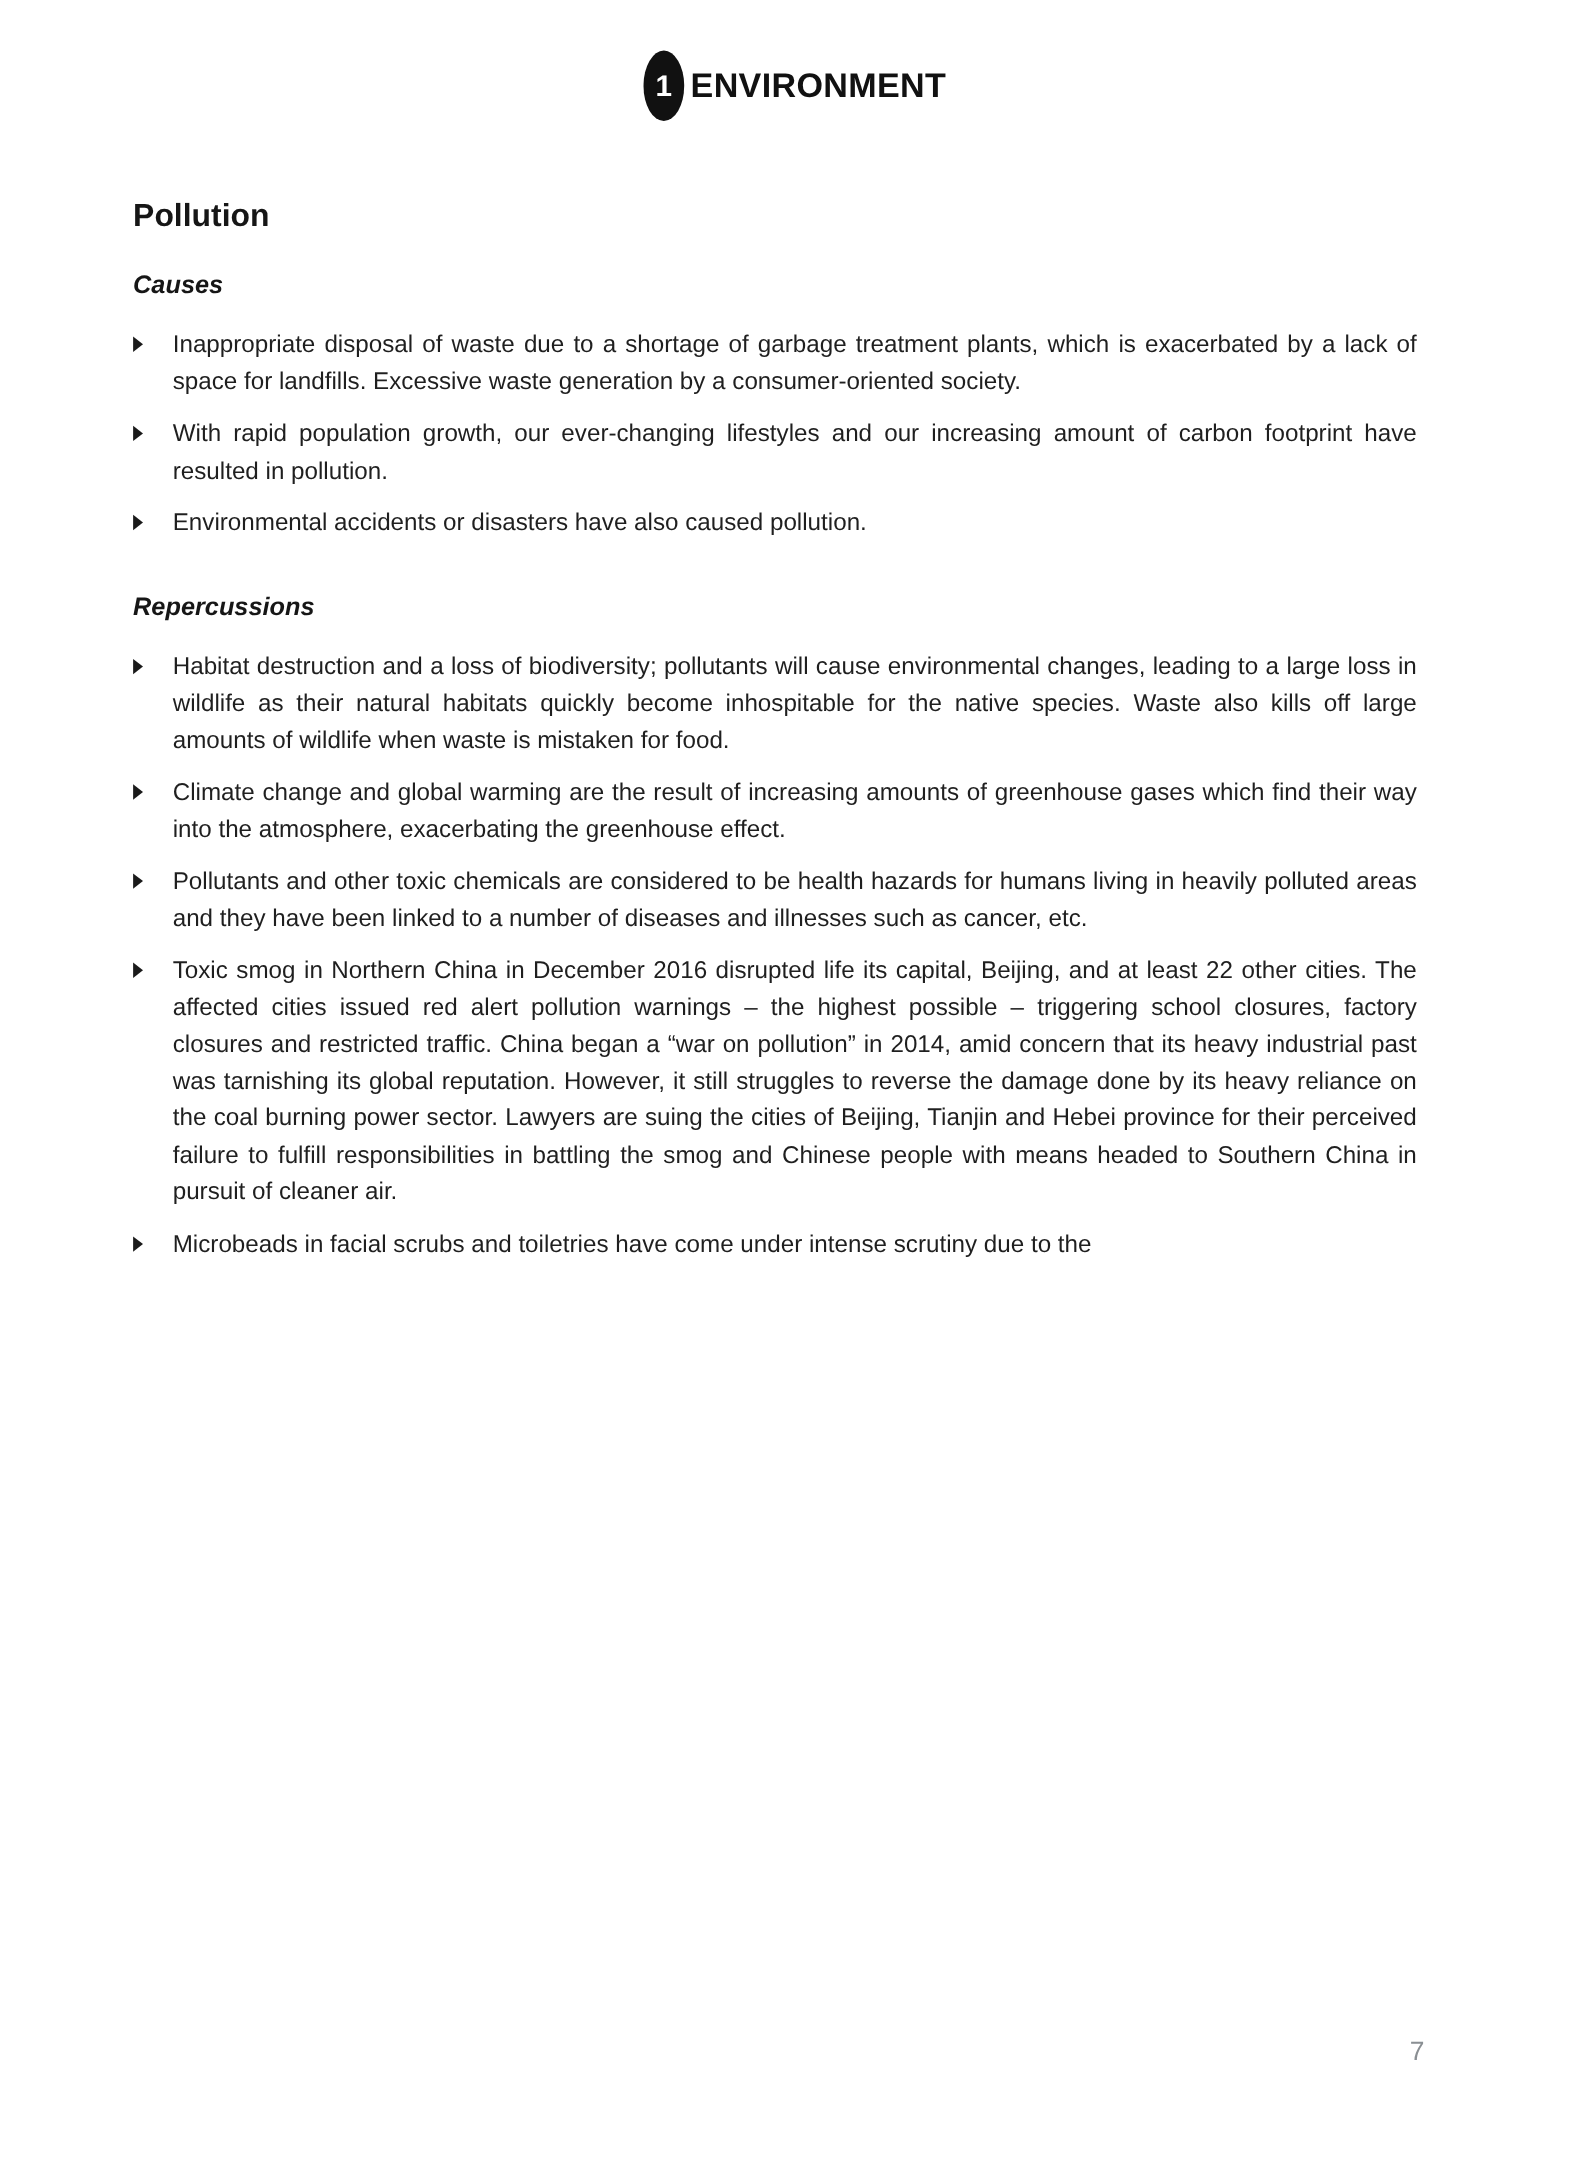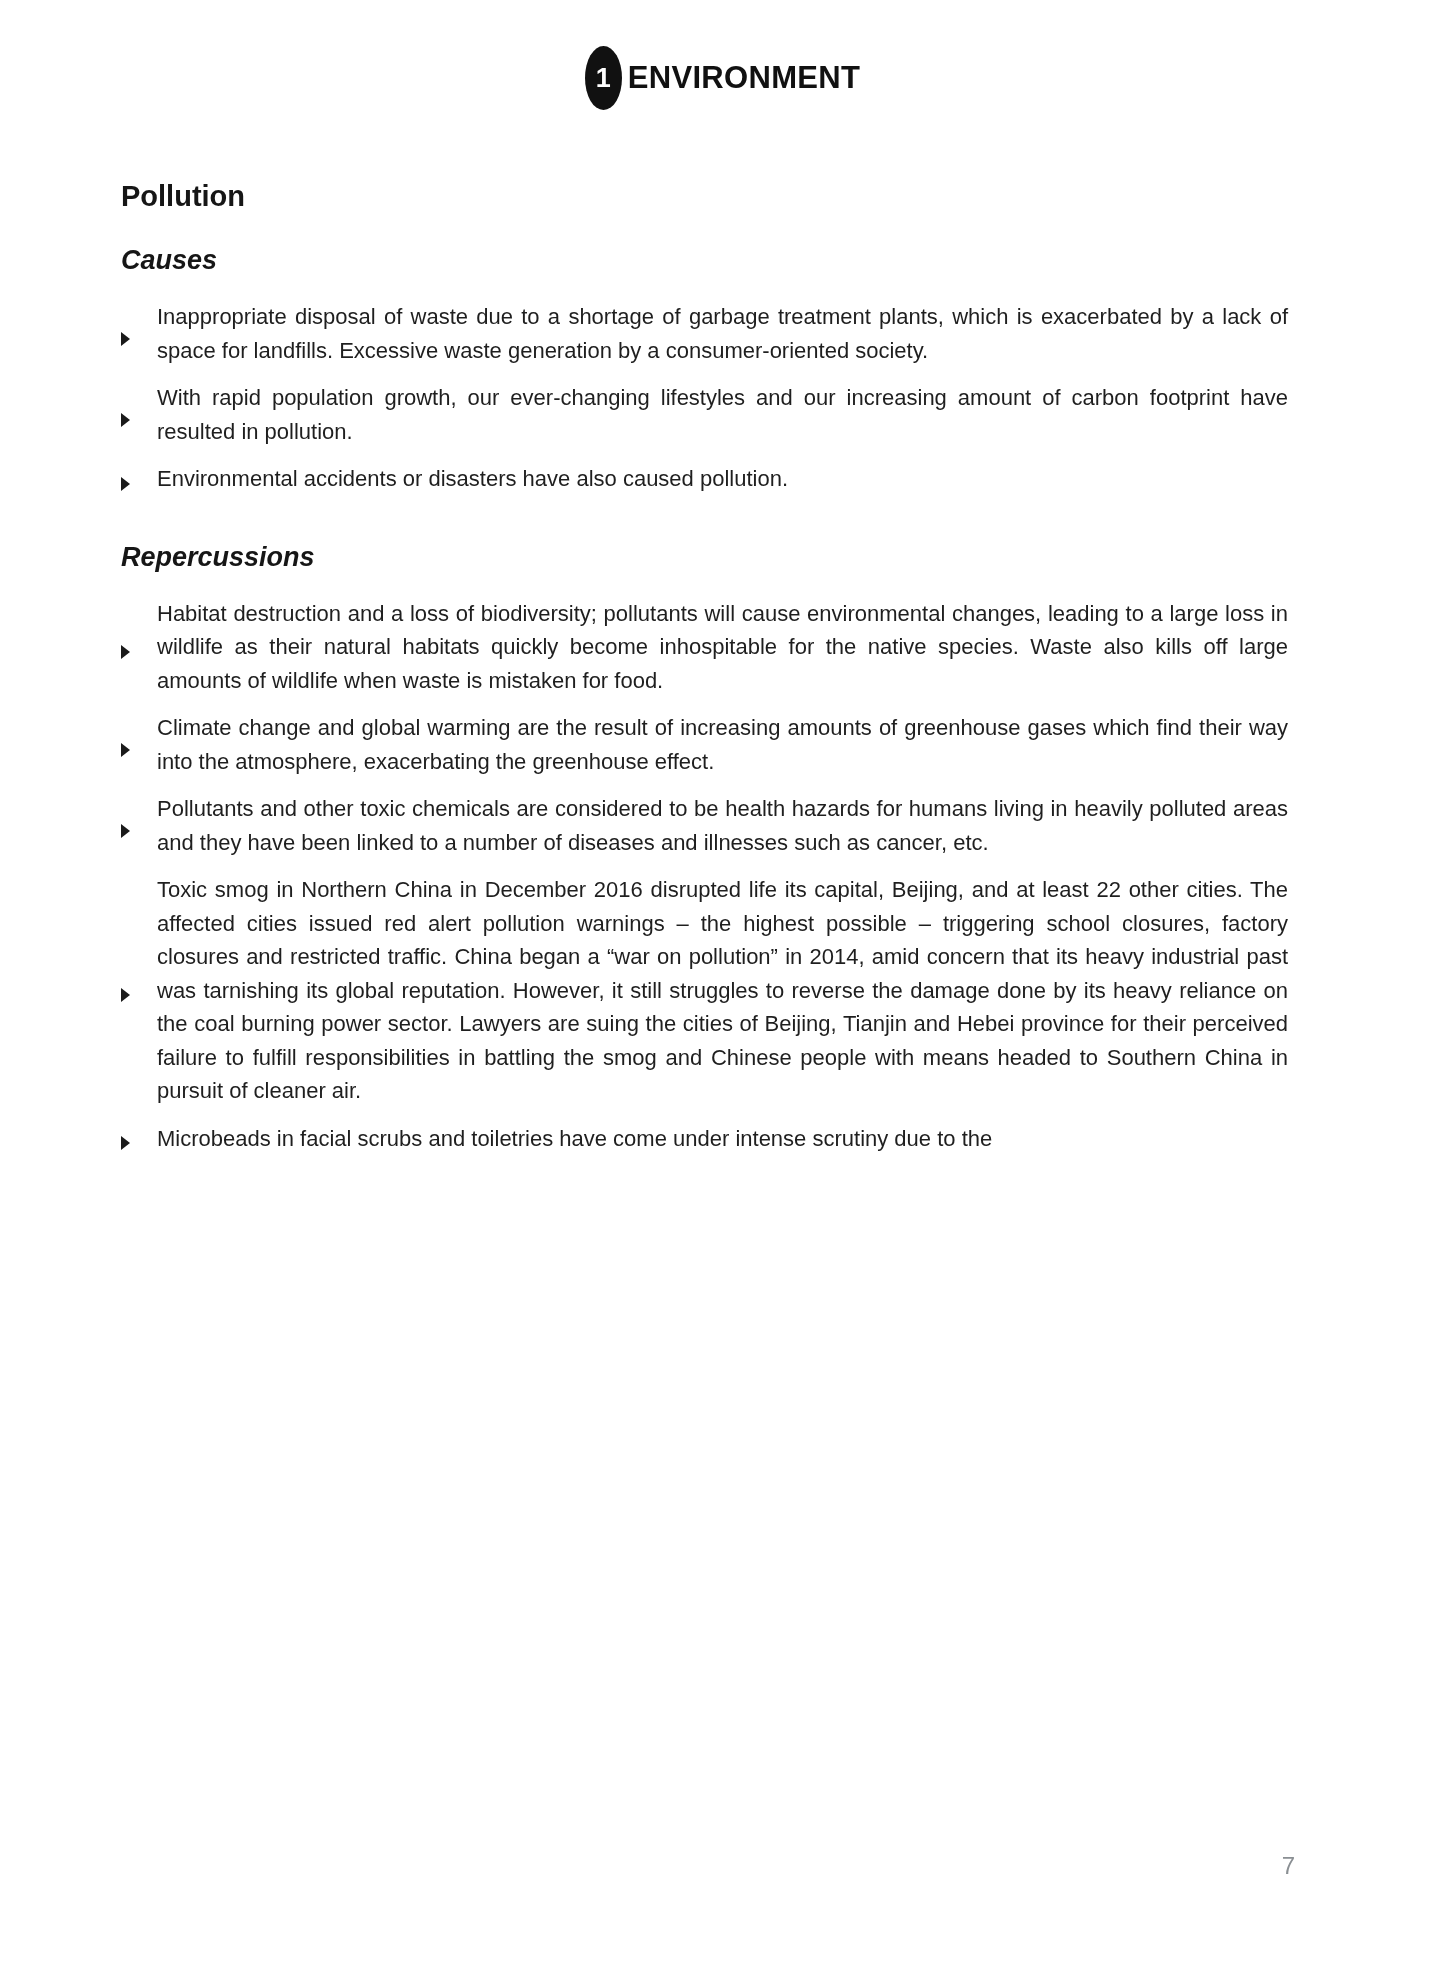--- a/index.html
+++ b/index.html
@@ -50,33 +50,33 @@
   .content {
     padding: 0 157px 0 121px; 
   }
   .doc-title {
     margin-top: 70px;
     font-size: 29px;
     font-weight: 700;
     color: #161616;
   }
   .section-heading {
-    font-size: 27px;
+    font-size: 23px;
     font-weight: 700;
     font-style: italic;
     color: #161616;
     margin-top: 46px;
     margin-bottom: 24px;
   }
   .section-heading.first {
     margin-top: 32px;
   }
   .bullet {
     display: flex;
-    align-items: center;
+    align-items: flex-start;
     margin-bottom: 14px;
   }
   .bullet-marker {
     flex: 0 0 auto;
     width: 0;
     height: 0;
     border-left: 9px solid #1a1a1a;
     border-top: 7px solid transparent;
     border-bottom: 7px solid transparent;
     margin-top: 10px;

